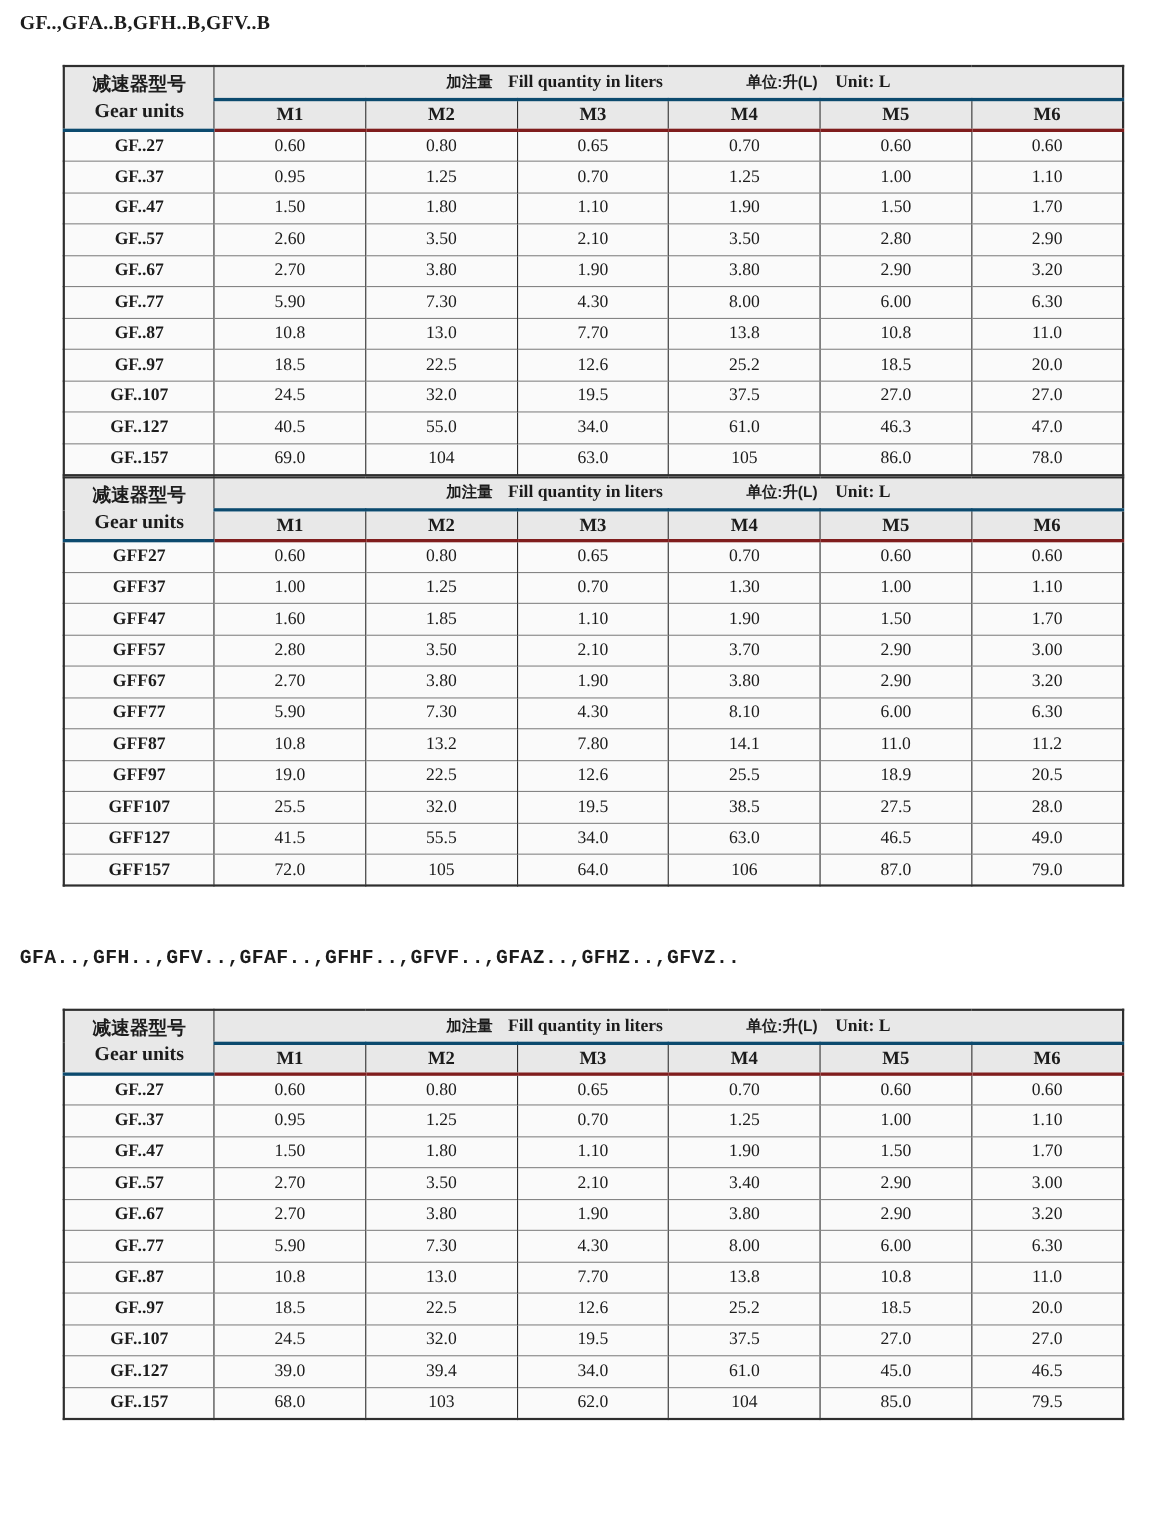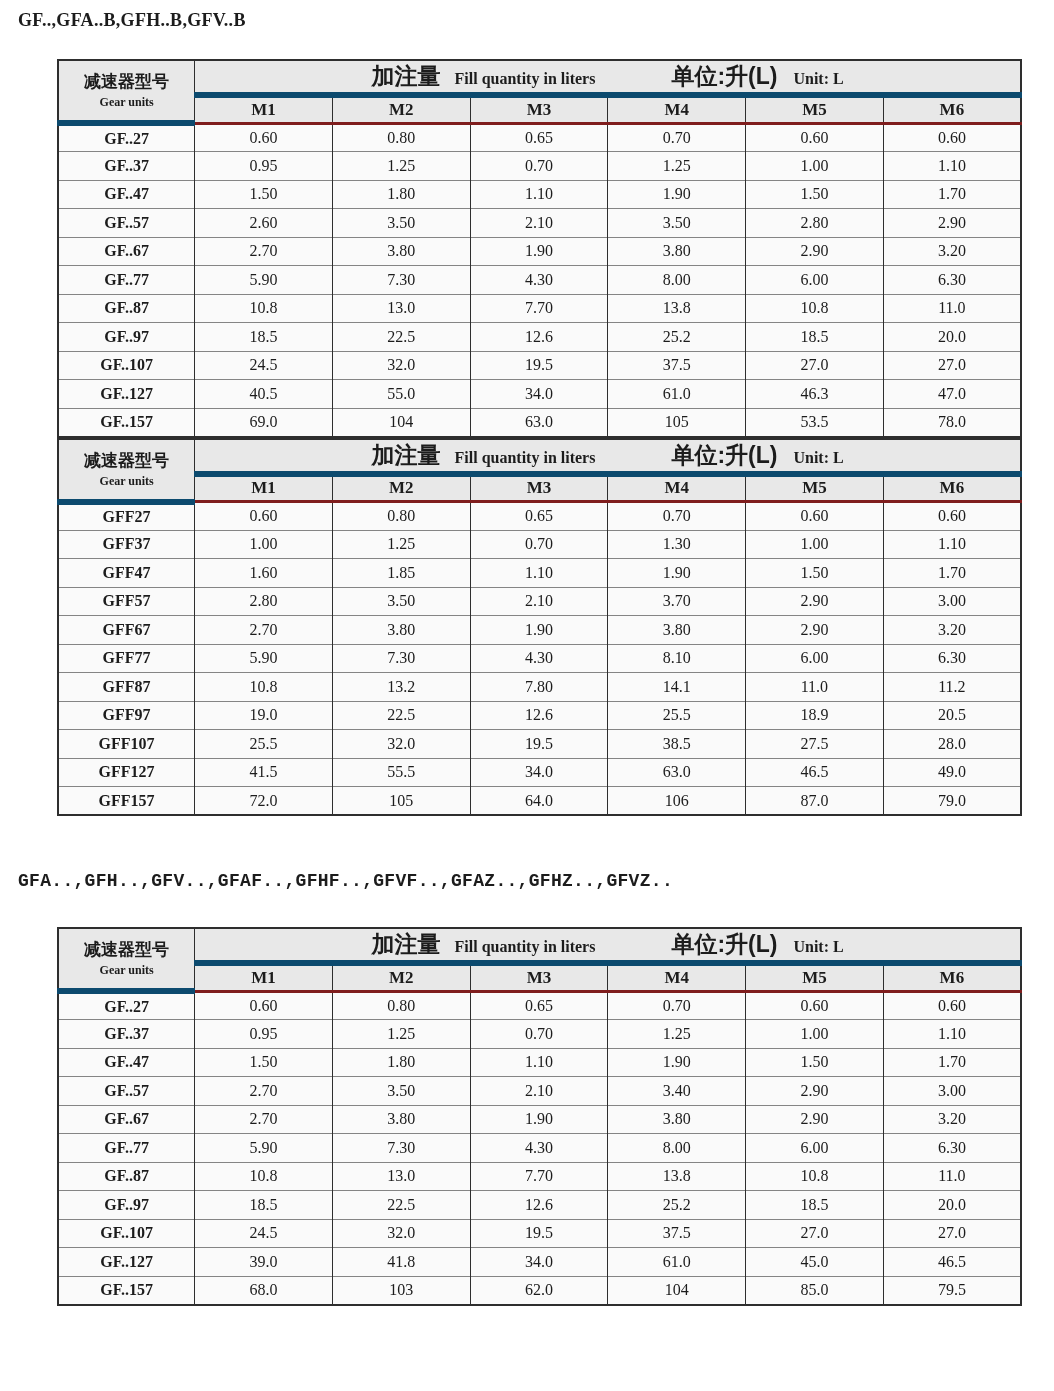--- a/index.html
+++ b/index.html
@@ -35,31 +35,31 @@
   .fill-table col.c-model { width: 14.2%; }
   .fill-table th, .fill-table td {
     border-left: 1px solid #2e2e2e;
     border-right: 1px solid #2e2e2e;
     text-align: center;
     vertical-align: middle;
     overflow: hidden;
   }
   
   .fill-table thead th { background: #e8e8e8; }
-  .fill-table thead tr.r1 th { height: 30px; border-bottom: 6px solid #0c4a6e; }
+  .fill-table thead tr.r1 th { height: 30px; border-bottom: 3px solid #0c4a6e; }
   .fill-table thead tr.r2 th { height: 28px; border-bottom: 3px solid #7f1d1d; font-size: 17px; font-weight: bold; }
   .fill-table thead th.model-head {
     height: 58px;
     text-align: center;
     padding: 2px 4px;
   }
   .model-head .zh { display: block; font-size: 17px; line-height: 1.45; }
-  .model-head .en { display: block; font-size: 12px; font-weight: bold; line-height: 1.3; }
+  .model-head .en { display: block; font-size: 18px; font-weight: bold; line-height: 1.3; }
   .fill-head { font-size: 16px; }
-  .fill-head .zh { font-size: 23px; }
+  .fill-head .zh { font-size: 14px; }
   .fill-head .grp { display: inline-block; white-space: nowrap; }
   .fill-head .g1 { margin-right: 10px; }
   .fill-head .g2 { margin-right: 72px; }
   .fill-head .g3 { margin-right: 12px; }
   .zh {
     font-family: "Liberation Sans", "DejaVu Sans", sans-serif;
     font-weight: bold;
   }
   .en { font-weight: bold; }
 
@@ -202,21 +202,21 @@
             <td>61.0</td>
             <td>46.3</td>
             <td>47.0</td>
           </tr>
           <tr>
             <th>GF..157</th>
             <td>69.0</td>
             <td>104</td>
             <td>63.0</td>
             <td>105</td>
-            <td>53.5</td>
+            <td>86.0</td>
             <td>78.0</td>
           </tr>
         </tbody>
     </table>
   </section>
 
   <section class="sec sec-2">
     <table class="fill-table">
       <colgroup>
         <col class="c-model">
@@ -465,21 +465,21 @@
             <td>24.5</td>
             <td>32.0</td>
             <td>19.5</td>
             <td>37.5</td>
             <td>27.0</td>
             <td>27.0</td>
           </tr>
           <tr>
             <th>GF..127</th>
             <td>39.0</td>
-            <td>41.8</td>
+            <td>39.4</td>
             <td>34.0</td>
             <td>61.0</td>
             <td>45.0</td>
             <td>46.5</td>
           </tr>
           <tr>
             <th>GF..157</th>
             <td>68.0</td>
             <td>103</td>
             <td>62.0</td>

